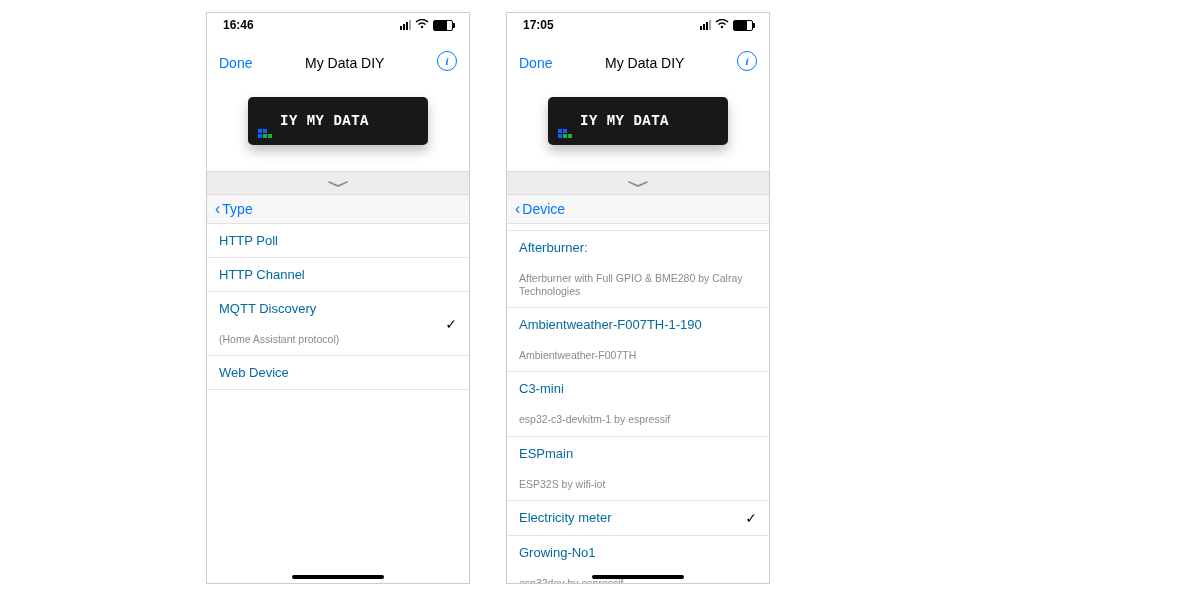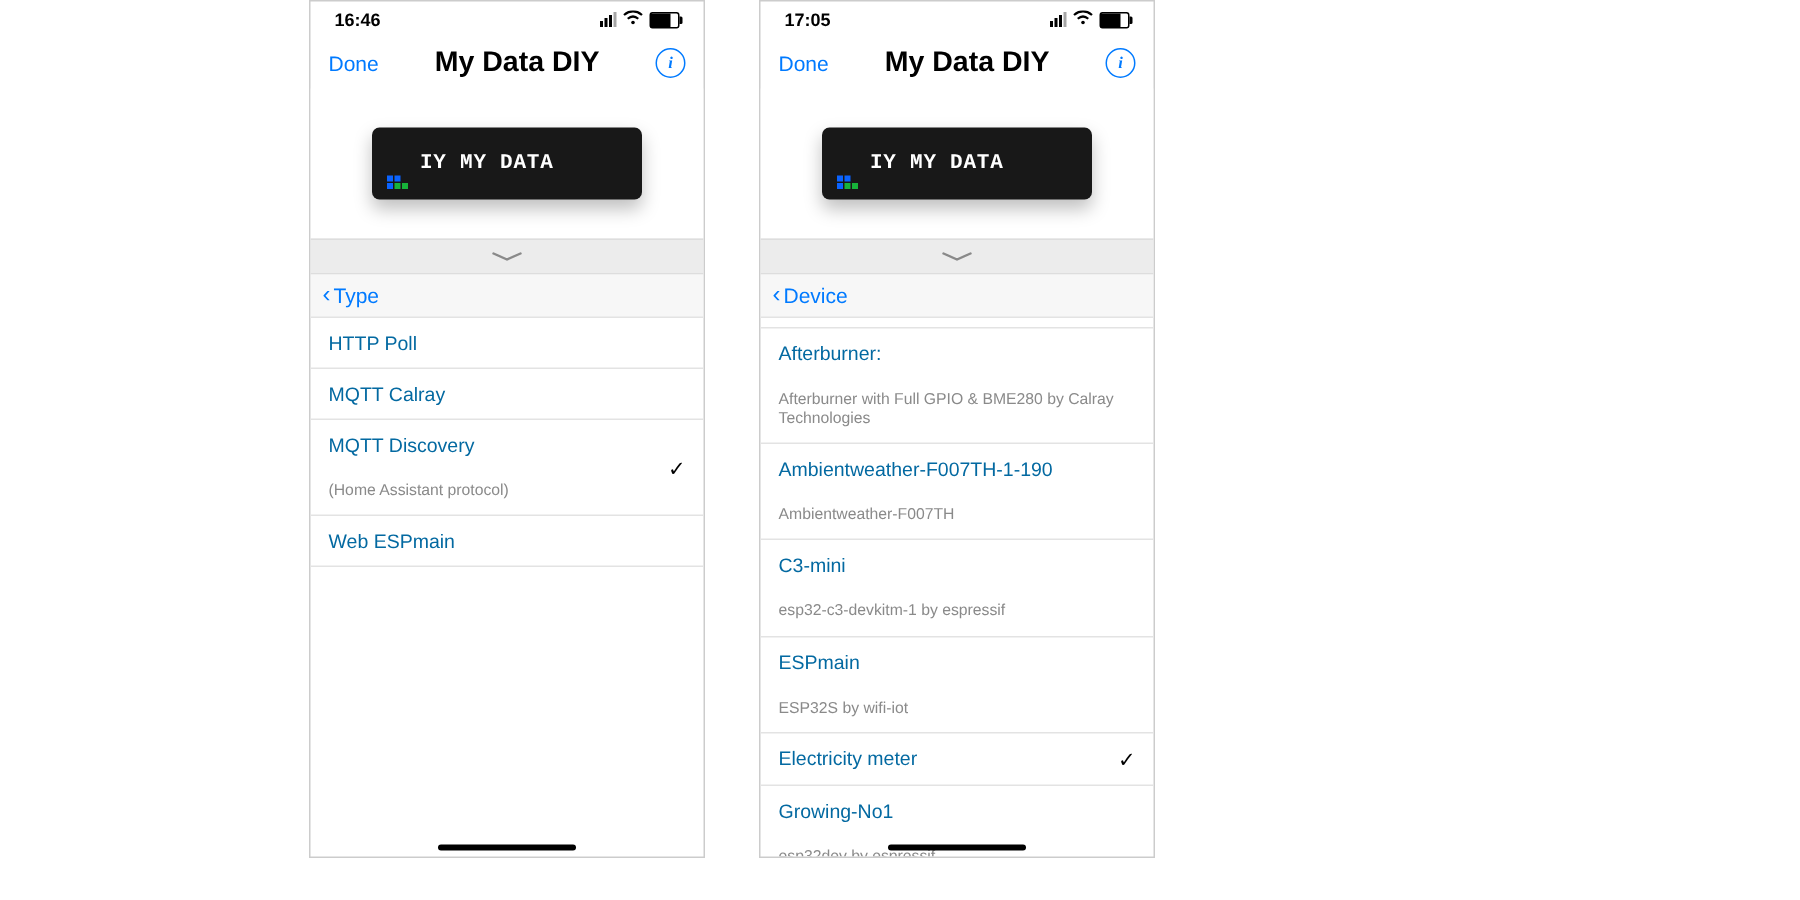--- a/index.html
+++ b/index.html
@@ -1,22 +1,22 @@
 <!DOCTYPE html>
 <html><head>
 <meta charset="utf-8">
 <style>
   html,body{margin:0;padding:0;background:#fff;font-family:-apple-system,Helvetica,Arial,sans-serif;}
-  .stage{width:976px;height:600px;display:flex;justify-content:center;align-items:flex-start;gap:36px;box-sizing:border-box;}
+  .stage{width:976px;height:600px;display:flex;justify-content:center;align-items:flex-start;gap:36px;padding-top:12px;box-sizing:border-box;}
   .phone{width:262px;height:570px;border:1px solid #ccc;background:#fff;display:flex;flex-direction:column;overflow:hidden;position:relative;}
   .status-bar{height:24px;display:flex;align-items:center;justify-content:space-between;padding:0 16px;font-size:12px;font-weight:600;}
   .status-right{display:flex;align-items:center;gap:4px;}
-  .nav-bar{height:34px;display:flex;align-items:center;justify-content:space-between;padding:0 12px;}
+  .nav-bar{height:34px;display:flex;align-items:flex-end;justify-content:space-between;padding:0 12px;}
   .nav-done{color:#007aff;font-size:14px;}
-  .nav-title{font-weight:700;font-size:19px;}
+  .nav-title{font-weight:400;font-size:14px;}
   .nav-info{width:18px;height:18px;border:1.6px solid #007aff;border-radius:50%;display:flex;align-items:center;justify-content:center;color:#007aff;font-family:Georgia,serif;font-style:italic;font-size:11px;font-weight:600;}
   .hero{height:100px;display:flex;align-items:center;justify-content:center;background:#fff;}
   .device{width:180px;height:48px;background:#181818;border-radius:5px;position:relative;box-shadow:0 6px 12px rgba(0,0,0,0.25);display:flex;align-items:center;}
   .device-pixels{position:absolute;left:10px;bottom:7px;display:grid;grid-template-columns:repeat(3,4px);grid-template-rows:repeat(3,4px);gap:1px;}
   .px{width:4px;height:4px;}
   .px.b{background:#0a63ff;}
   .px.g{background:#17b33a;}
   .device-text{margin-left:32px;font-family:"Courier New",monospace;font-weight:bold;color:#fff;letter-spacing:.5px;font-size:14px;}
   .collapse-bar{height:22px;background:#ececec;border-top:1px solid #ddd;border-bottom:1px solid #ddd;display:flex;align-items:center;justify-content:center;}
   .collapse-chevron{width:22px;height:7px;}
@@ -96,33 +96,33 @@
         <span>Type</span>
       </div>
       <div class="list">
         <div class="row">
           <span class="txt">
             <span class="label">HTTP Poll</span>
           </span>
         </div>
         <div class="row">
           <span class="txt">
-            <span class="label">MQTT Calray</span>
+            <span class="label">HTTP Channel</span>
           </span>
         </div>
         <div class="row">
           <span class="txt">
             <span class="label">MQTT Discovery</span>
             <span class="sub">(Home Assistant protocol)</span>
           </span>
           <span class="check">✓</span>
         </div>
         <div class="row">
           <span class="txt">
-            <span class="label">Web ESPmain</span>
+            <span class="label">Web Device</span>
           </span>
         </div>
       </div>
       <div class="home-ind"></div>
     </div>
     <div class="phone">
       <div class="status-bar">
         <span>17:05</span>
         <span class="status-right">
           <span class="sig">

